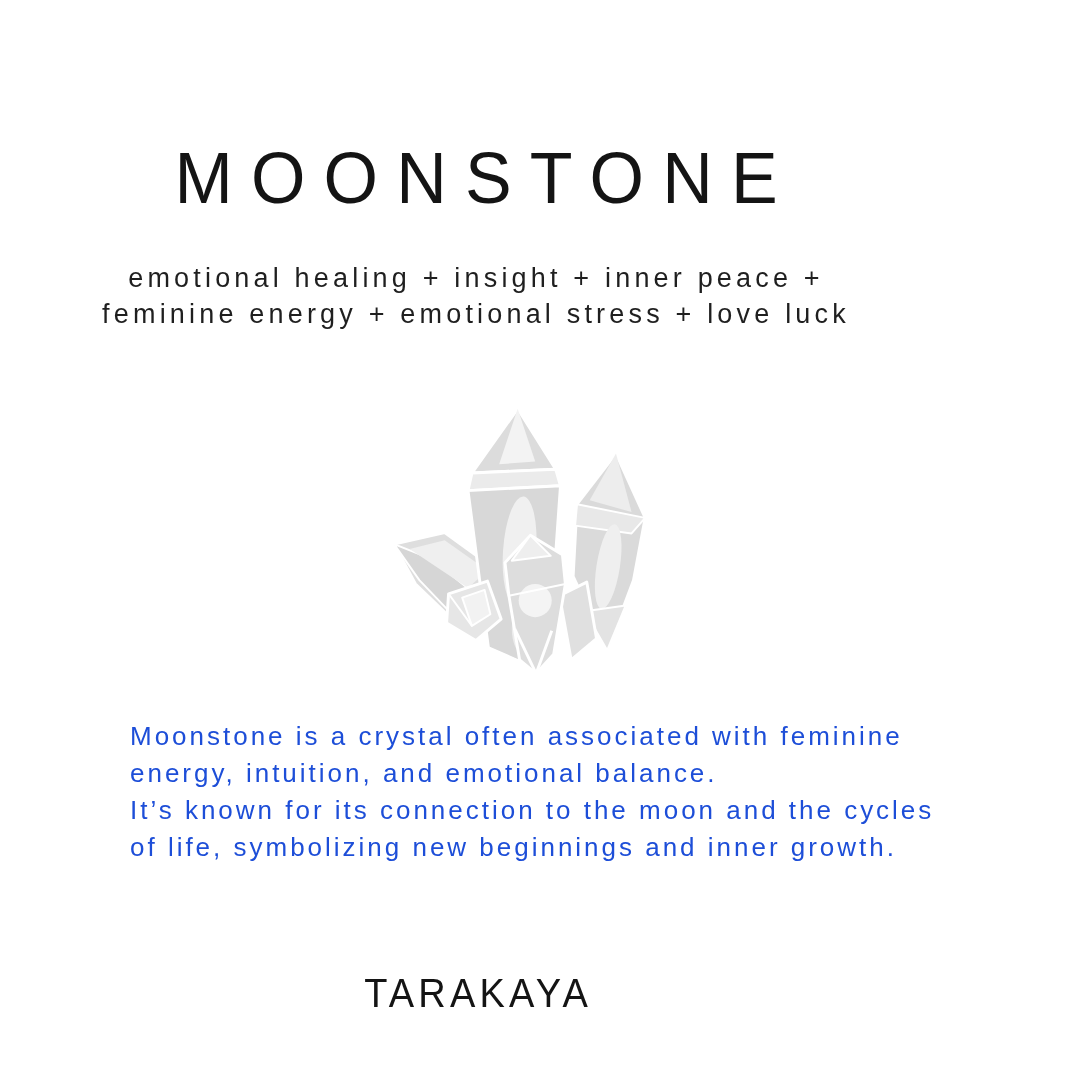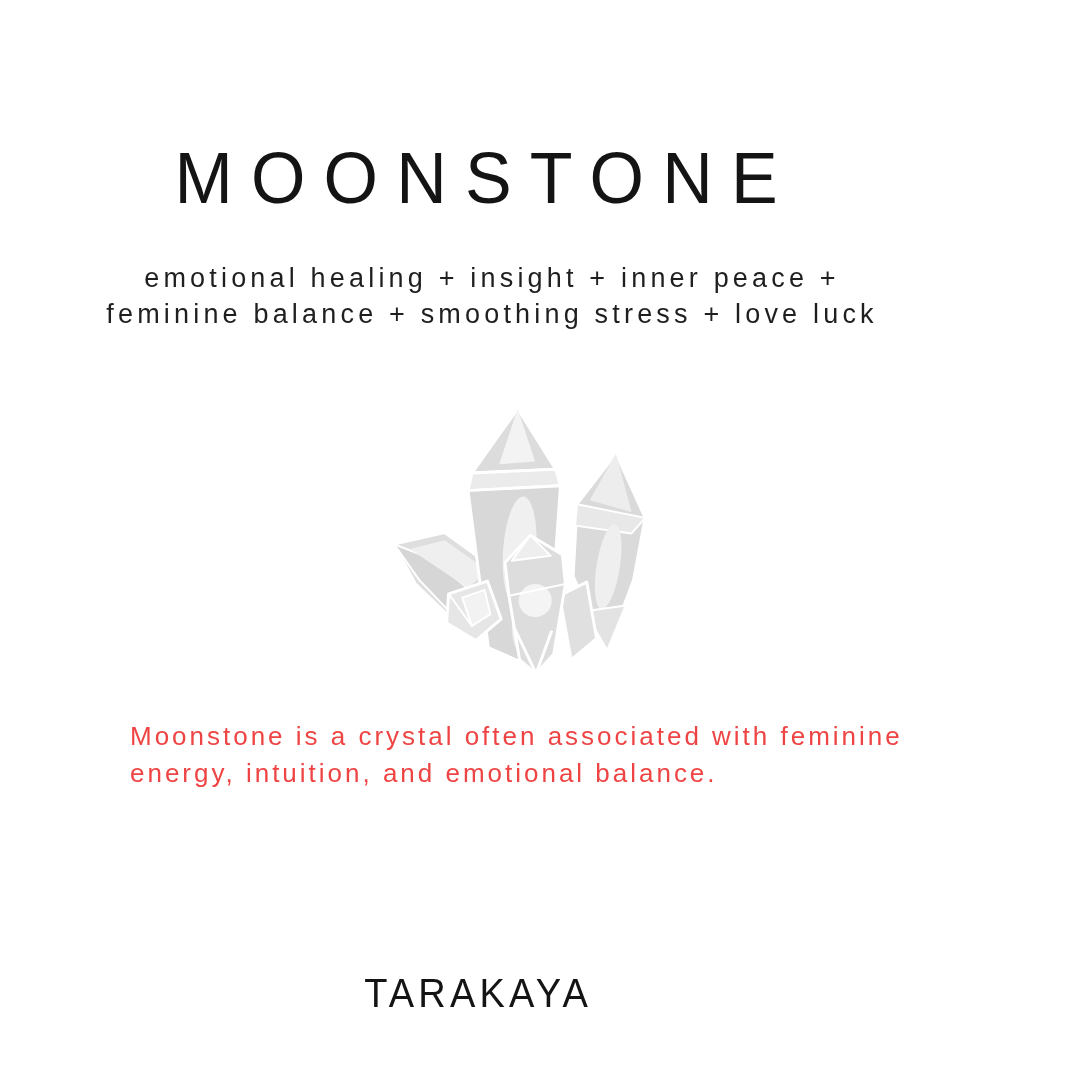--- a/index.html
+++ b/index.html
@@ -35,41 +35,40 @@
     position: absolute;
     top: 260px;
     left: 0;
     width: 100%;
     text-align: center;
     font-size: 27px;
     font-weight: 400;
     letter-spacing: 0.155em;
     line-height: 36px;
     color: #1f1f1f;
-    padding-left: 16px;
   }
   .subtitle span { display: block; }
   .crystal-wrap {
     position: absolute;
     left: 383px;
     top: 403px;
     width: 318px;
     height: 292px;
   }
   .crystal-wrap svg { width: 100%; height: 100%; display: block; }
   .description {
     position: absolute;
     left: 130px;
     top: 718px;
     width: 838px;
     font-size: 26px;
     font-weight: 400;
     letter-spacing: 0.115em;
     line-height: 37px;
-    color: #ef4444;
+    color: #1d4ed8;
     text-align: left;
   }
   .description p { margin: 0; }
   .brand {
     position: absolute;
     top: 972px;
     left: 0;
     width: 100%;
     text-align: center;
     font-size: 38px;
@@ -82,21 +81,21 @@
 </style>
 </head>
 <body>
 
 <div class="canvas">
 
   <h1 class="title">MOONSTONE</h1>
 
   <div class="subtitle">
     <span>emotional healing + insight + inner peace +</span>
-    <span>feminine balance + smoothing stress + love luck</span>
+    <span>feminine energy + emotional stress + love luck</span>
   </div>
 
   <div class="crystal-wrap">
     <svg viewBox="0 0 320 300" xmlns="http://www.w3.org/2000/svg" aria-hidden="true">
       <g stroke="#ffffff" stroke-width="3" stroke-linejoin="round">
 
         <polygon points="8,145 60,133 122,178 80,234 30,186" fill="#dedede"></polygon>
         <polygon points="8,145 34,182 78,228 96,200 46,160" fill="#d6d6d6" stroke-width="2"></polygon>
         <polygon points="24,150 60,141 104,172 84,190" fill="#efefef" stroke="none"></polygon>
 
@@ -127,17 +126,18 @@
         <polygon points="148,136 129,162 169,157" fill="#eeeeee" stroke-width="2"></polygon>
         <circle cx="153" cy="203" r="17" fill="#f4f4f4" stroke="none"></circle>
         <path d="M132,232 154,278 170,234" fill="none" stroke-width="3"></path>
         <path d="M126,198 184,186" fill="none" stroke-width="2"></path>
       </g>
     </svg>
   </div>
 
   <div class="description">
     <p>Moonstone is a crystal often associated with feminine energy, intuition, and emotional balance.</p>
+    <p>It’s known for its connection to the moon and the cycles of life, symbolizing new beginnings and inner growth.</p>
   </div>
 
   <div class="brand">TARAKAYA</div>
 
 </div>
 
 </body></html>

